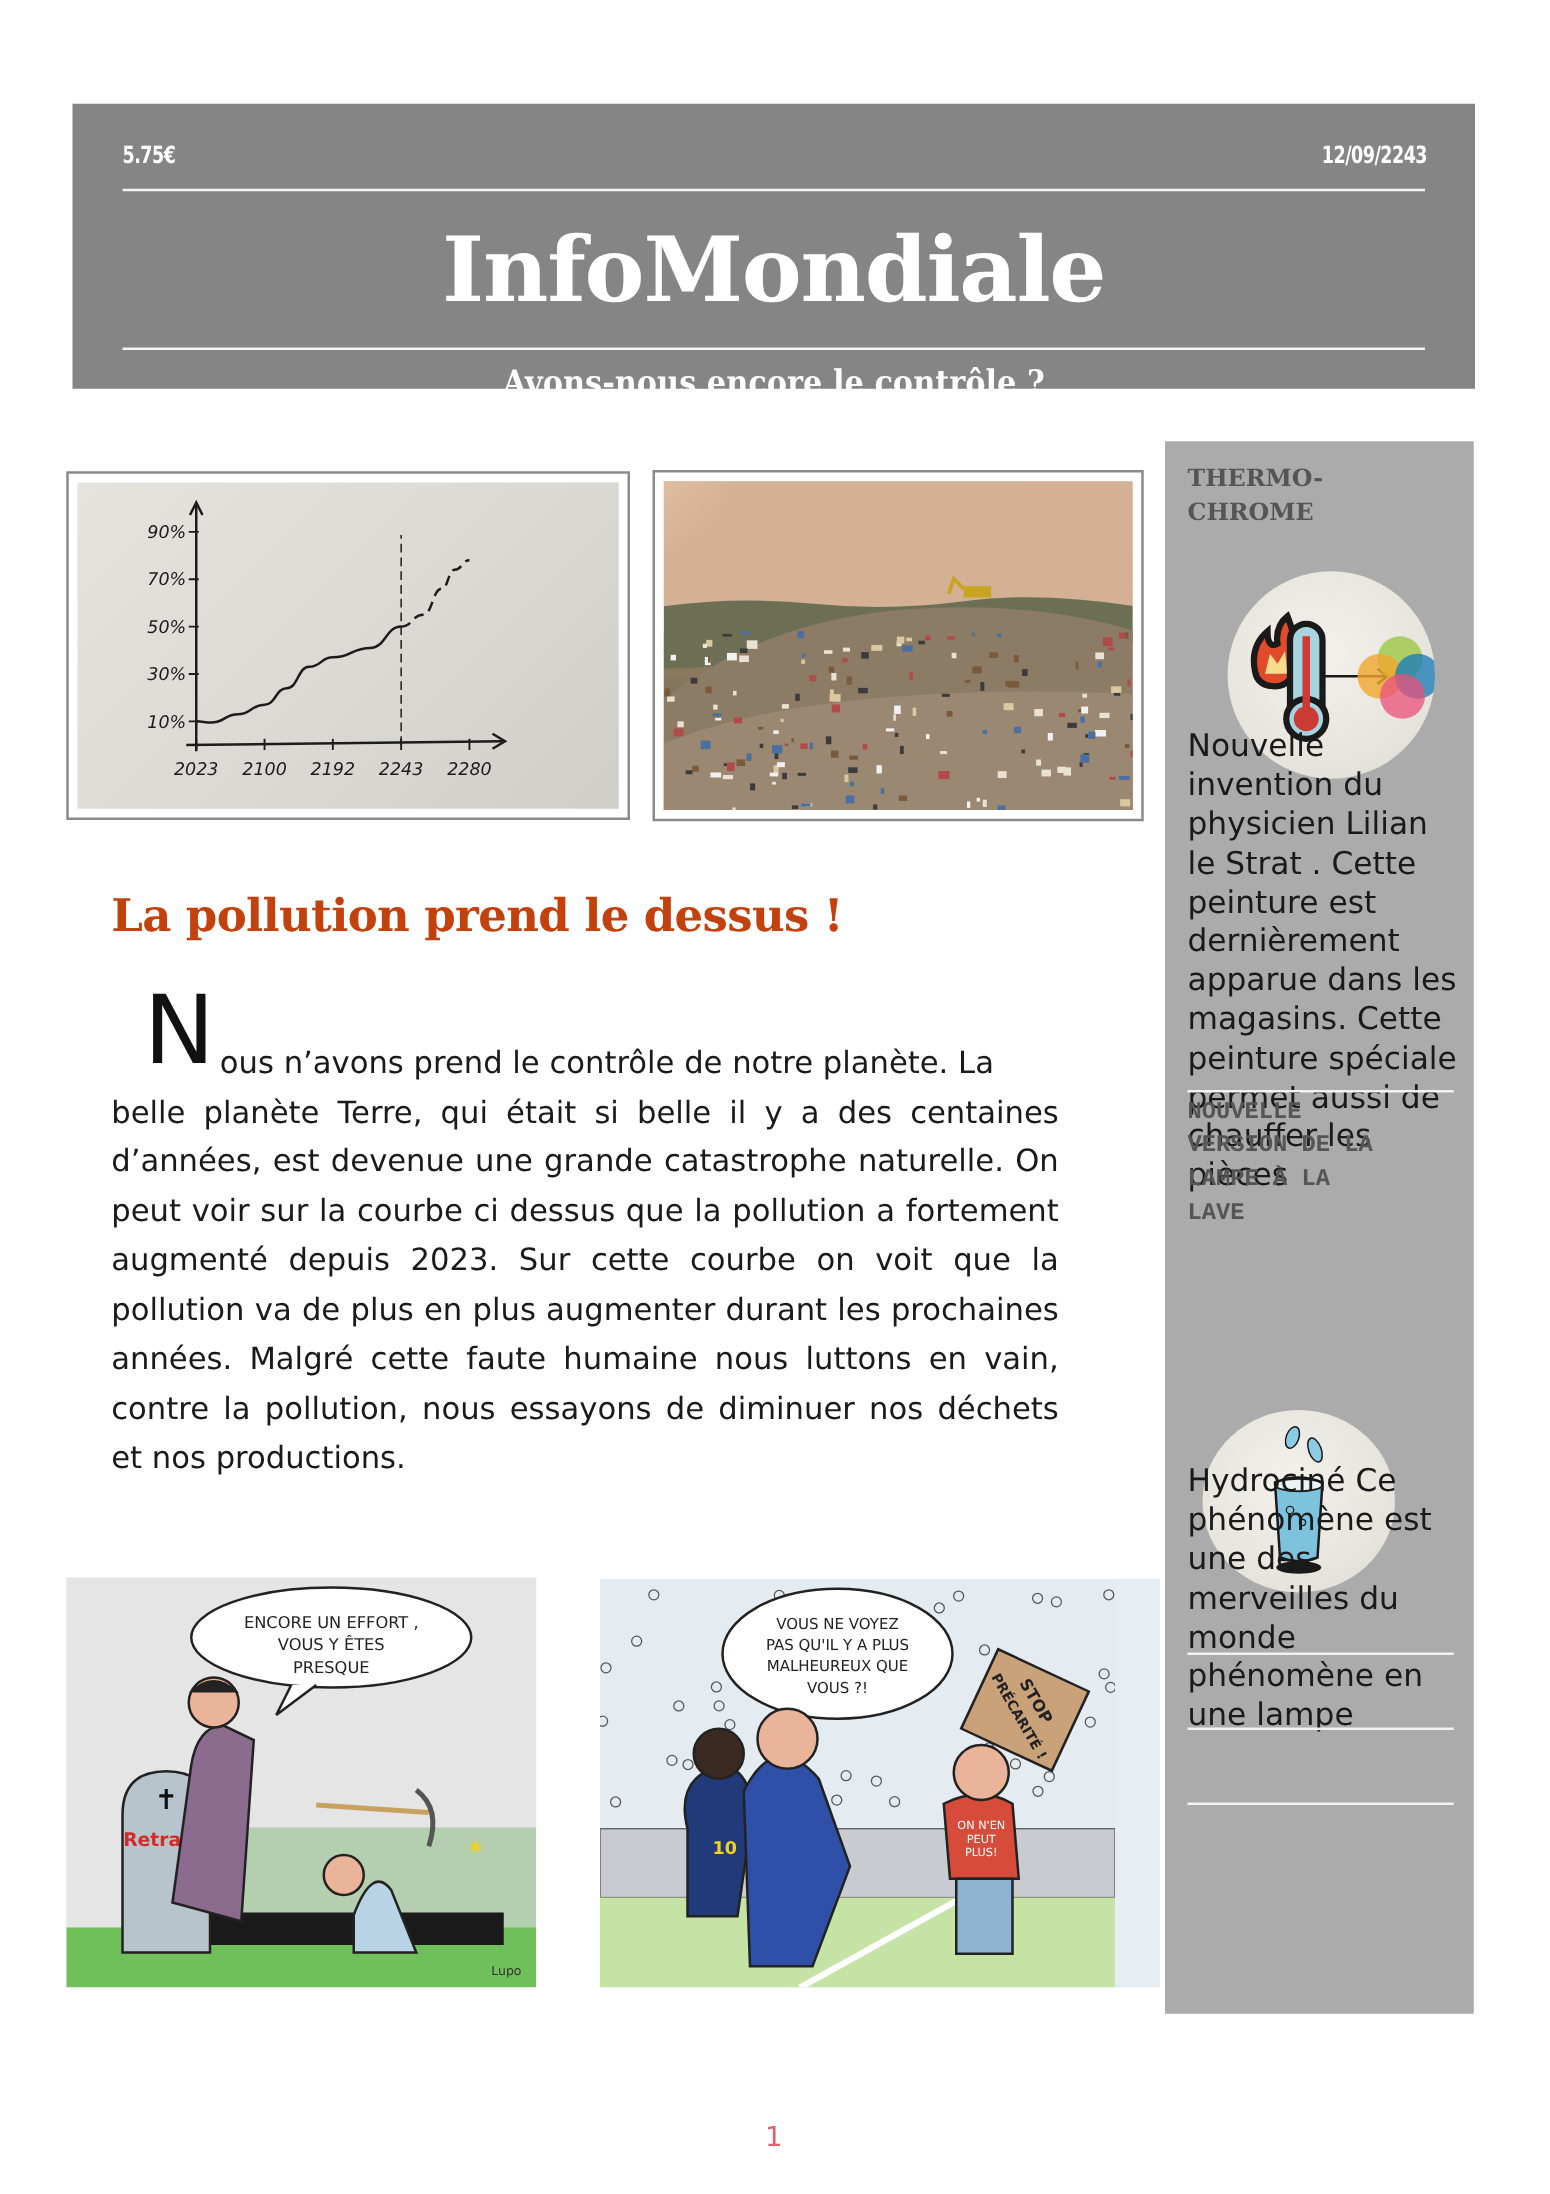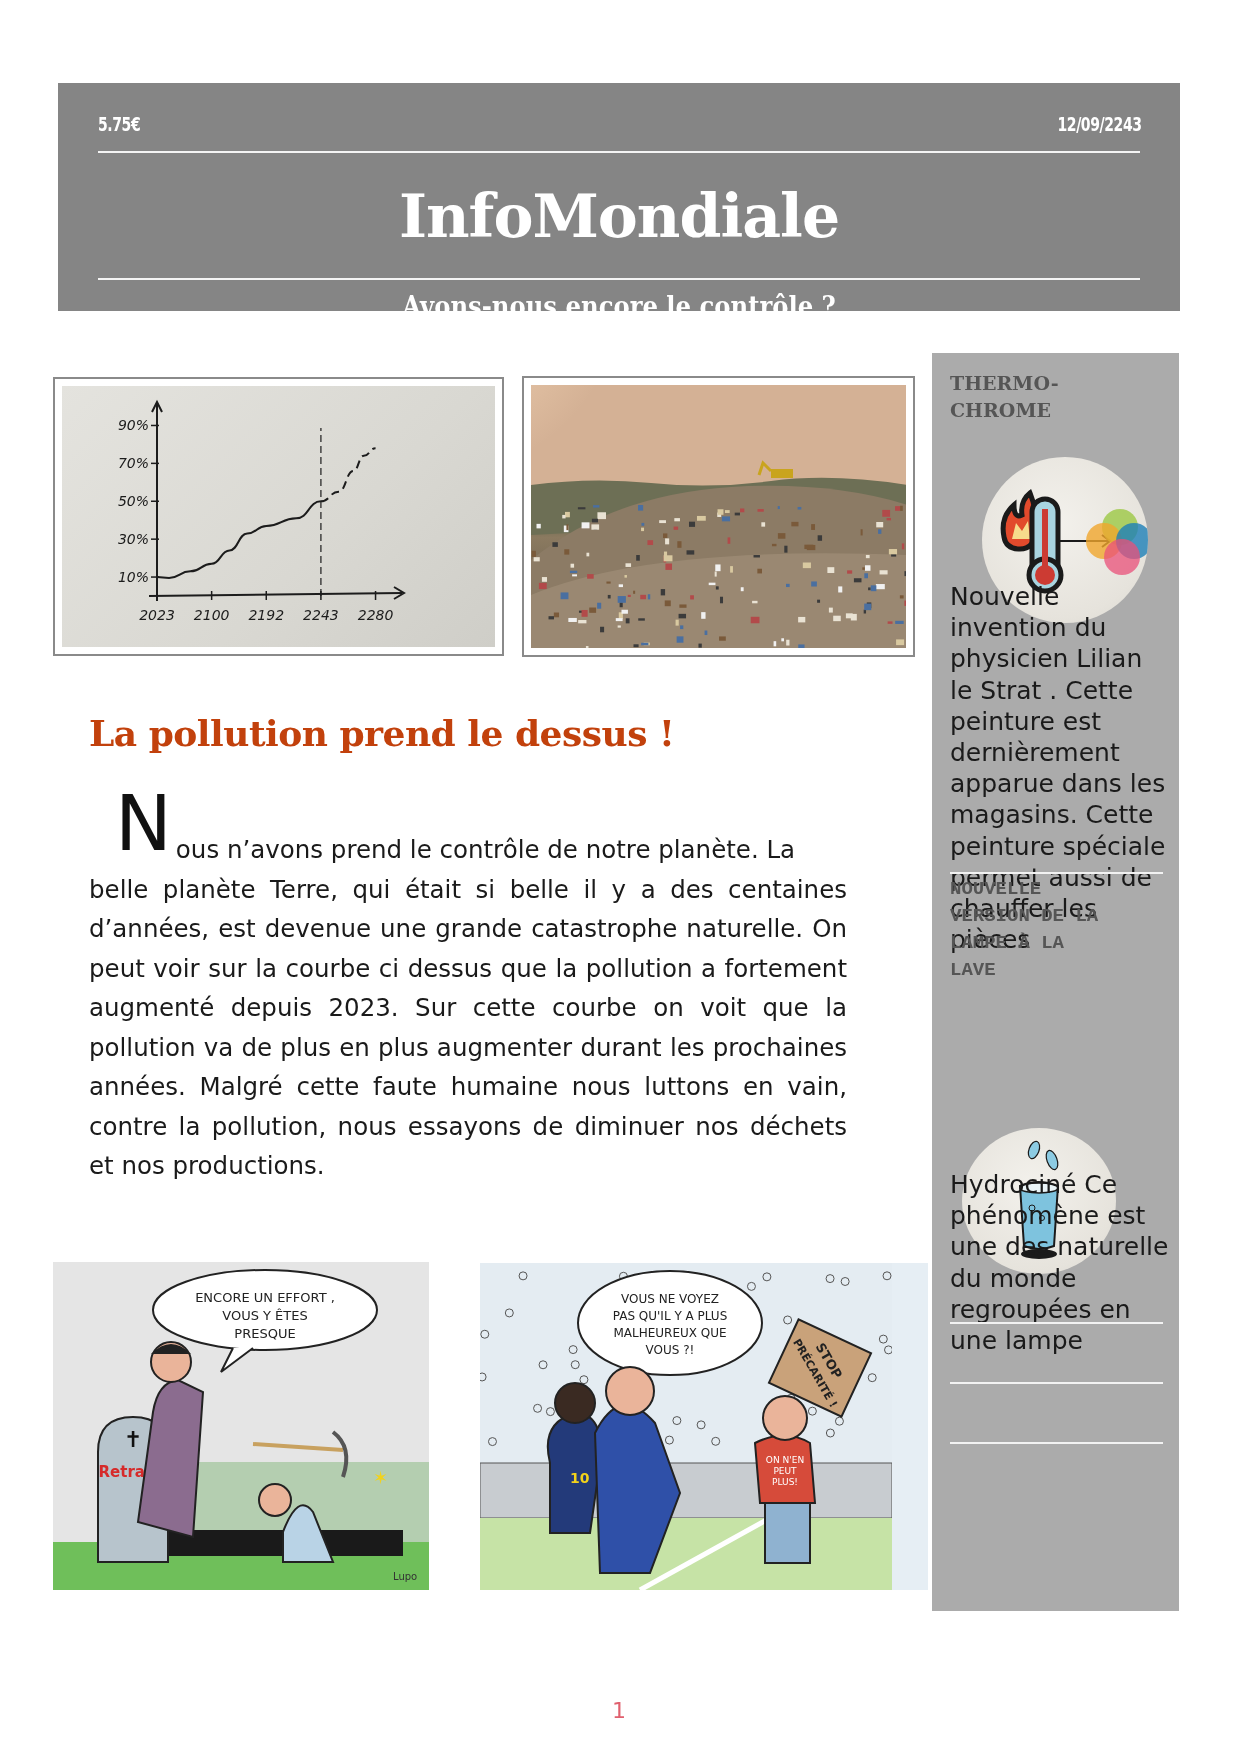--- a/index.html
+++ b/index.html
@@ -9,21 +9,21 @@
               background: #858585; }
   .mh-price, .mh-date { position: absolute; top: 30px; color: #ffffff;
               font-family: "DejaVu Sans Condensed", "DejaVu Sans", sans-serif; font-weight: bold;
               font-size: 19px; letter-spacing: -0.5px; transform: scaleX(0.82); }
   .mh-price { left: 40px; transform-origin: left center; }
   .mh-date { right: 38px; transform-origin: right center; }
   .mh-rule { position: absolute; left: 40px; right: 40px; height: 2px; background: #f4f4f4; }
   .mh-rule.r1 { top: 68px; }
   .mh-rule.r2 { top: 195px; }
   .mh-title { position: absolute; left: 0; right: 0; top: 78px; text-align: center;
-              font-family: "DejaVu Serif", serif; font-weight: bold; font-size: 60px;
+              font-family: "DejaVu Serif", serif; font-weight: bold; font-size: 72px;
               color: #ffffff; letter-spacing: -1px; line-height: 110px; }
   .mh-sub { position: absolute; left: 0; right: 0; top: 208px; text-align: center;
             font-family: "DejaVu Serif", serif; font-weight: bold; font-size: 27px;
             color: #ffffff; transform: scaleX(0.9); }
 
   .frame { position: absolute; border: 2px solid #8a8a8a; background: #fff; box-sizing: border-box; }
   .frame .inner { position: absolute; left: 7px; top: 7px; right: 7px; bottom: 7px; overflow: hidden; }
   .chart-frame { left: 53px; top: 377px; width: 451px; height: 279px; }
   .chart-frame .inner { background: linear-gradient(135deg, #e4e3de 0%, #d9d8d2 60%, #cfcec8 100%); }
   .photo-frame { left: 522px; top: 376px; width: 393px; height: 281px; }
@@ -423,19 +423,19 @@
     <svg width="154" height="146">
       <path d="M58 58 Q76 50 96 58 L92 118 Q77 124 62 118 Z" fill="#7ec3de" stroke="#1a1a1a" stroke-width="2"></path>
       <ellipse cx="77" cy="60" rx="19" ry="5" fill="#eaf4f7" stroke="#1a1a1a" stroke-width="1.5"></ellipse>
       <ellipse cx="77" cy="126" rx="18" ry="5" fill="#1a1a1a"></ellipse>
       <ellipse cx="72" cy="22" rx="5" ry="9" fill="#8ccbe3" stroke="#1a1a1a" stroke-width="1.2" transform="rotate(20 72 22)"></ellipse>
       <ellipse cx="90" cy="32" rx="5" ry="10" fill="#8ccbe3" stroke="#1a1a1a" stroke-width="1.2" transform="rotate(-20 90 32)"></ellipse>
       <circle cx="70" cy="80" r="3" fill="none" stroke="#1a1a1a" stroke-width="1"></circle>
       <circle cx="80" cy="90" r="2.5" fill="none" stroke="#1a1a1a" stroke-width="1"></circle>
     </svg>
   </div>
-  <div class="sb-text" style="top:816px;">Hydrociné Ce phénomène est une des naturelle du monde regroupées en une lampe</div>
+  <div class="sb-text" style="top:816px;">Hydrociné Ce phénomène est une des merveilles du monde phénomène en une lampe</div>
   <div class="sb-rule" style="top:969px;"></div>
   <div class="sb-rule" style="top:1029px;"></div>
   <div class="sb-rule" style="top:1089px;"></div>
 </div>
 
 <div class="page-number">1</div>
 
 </body></html>

